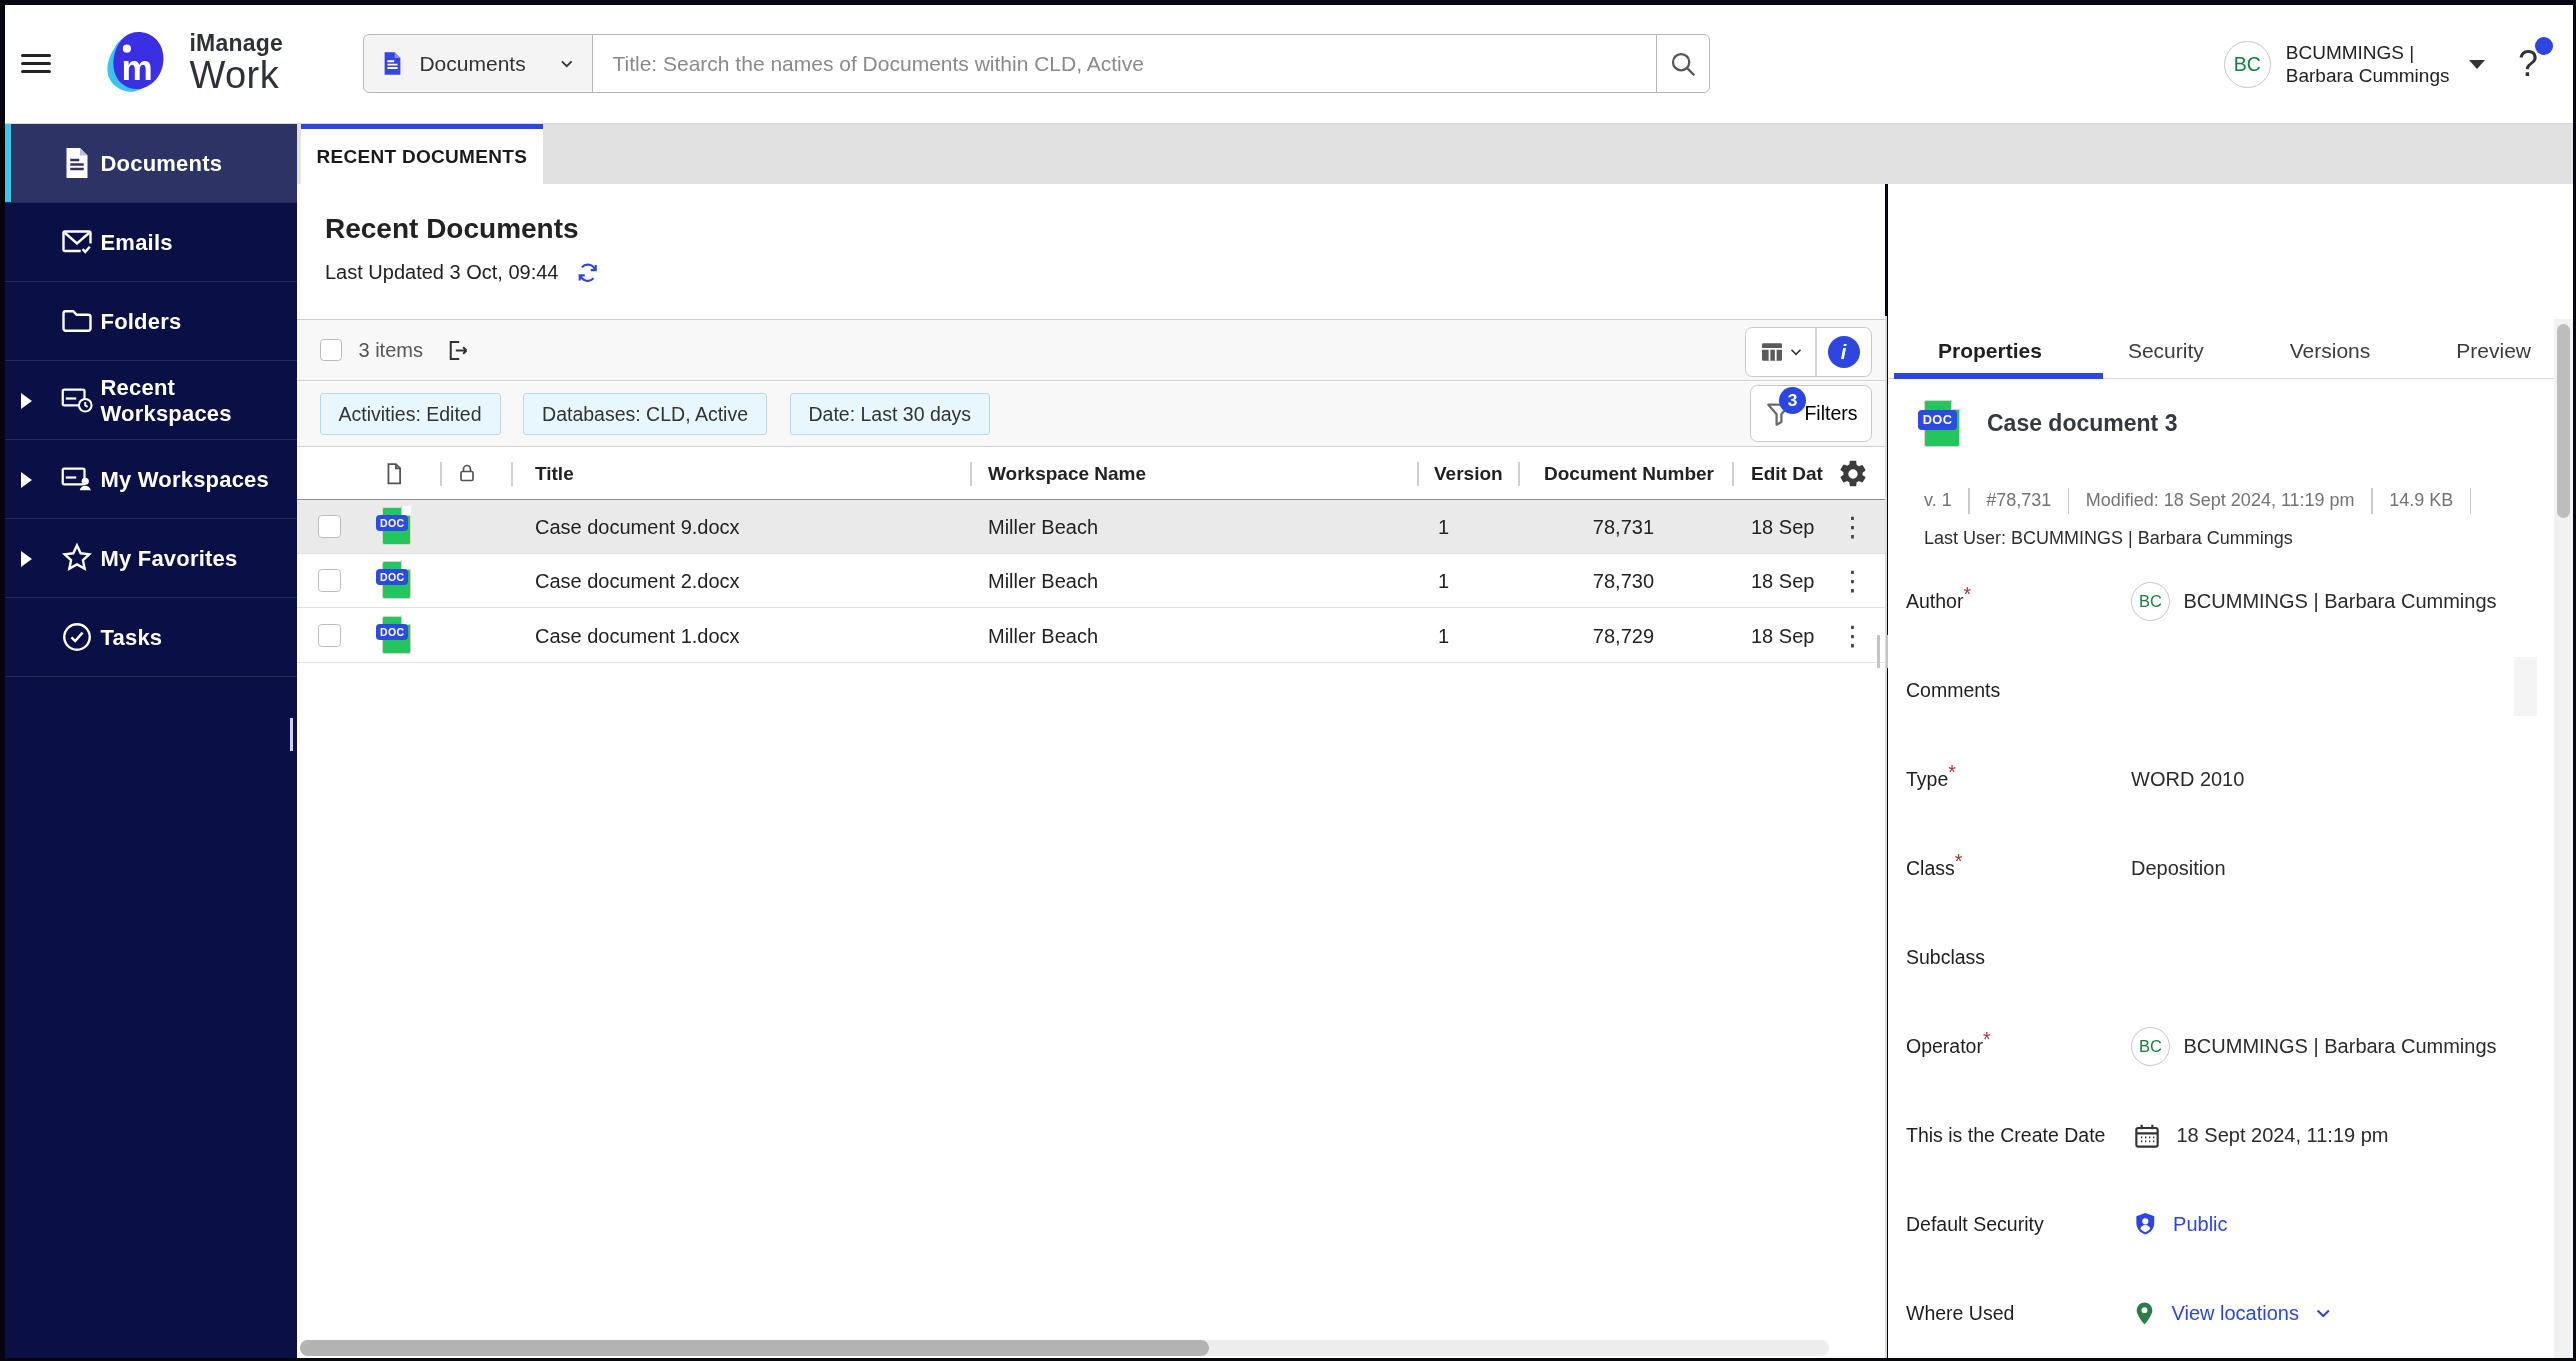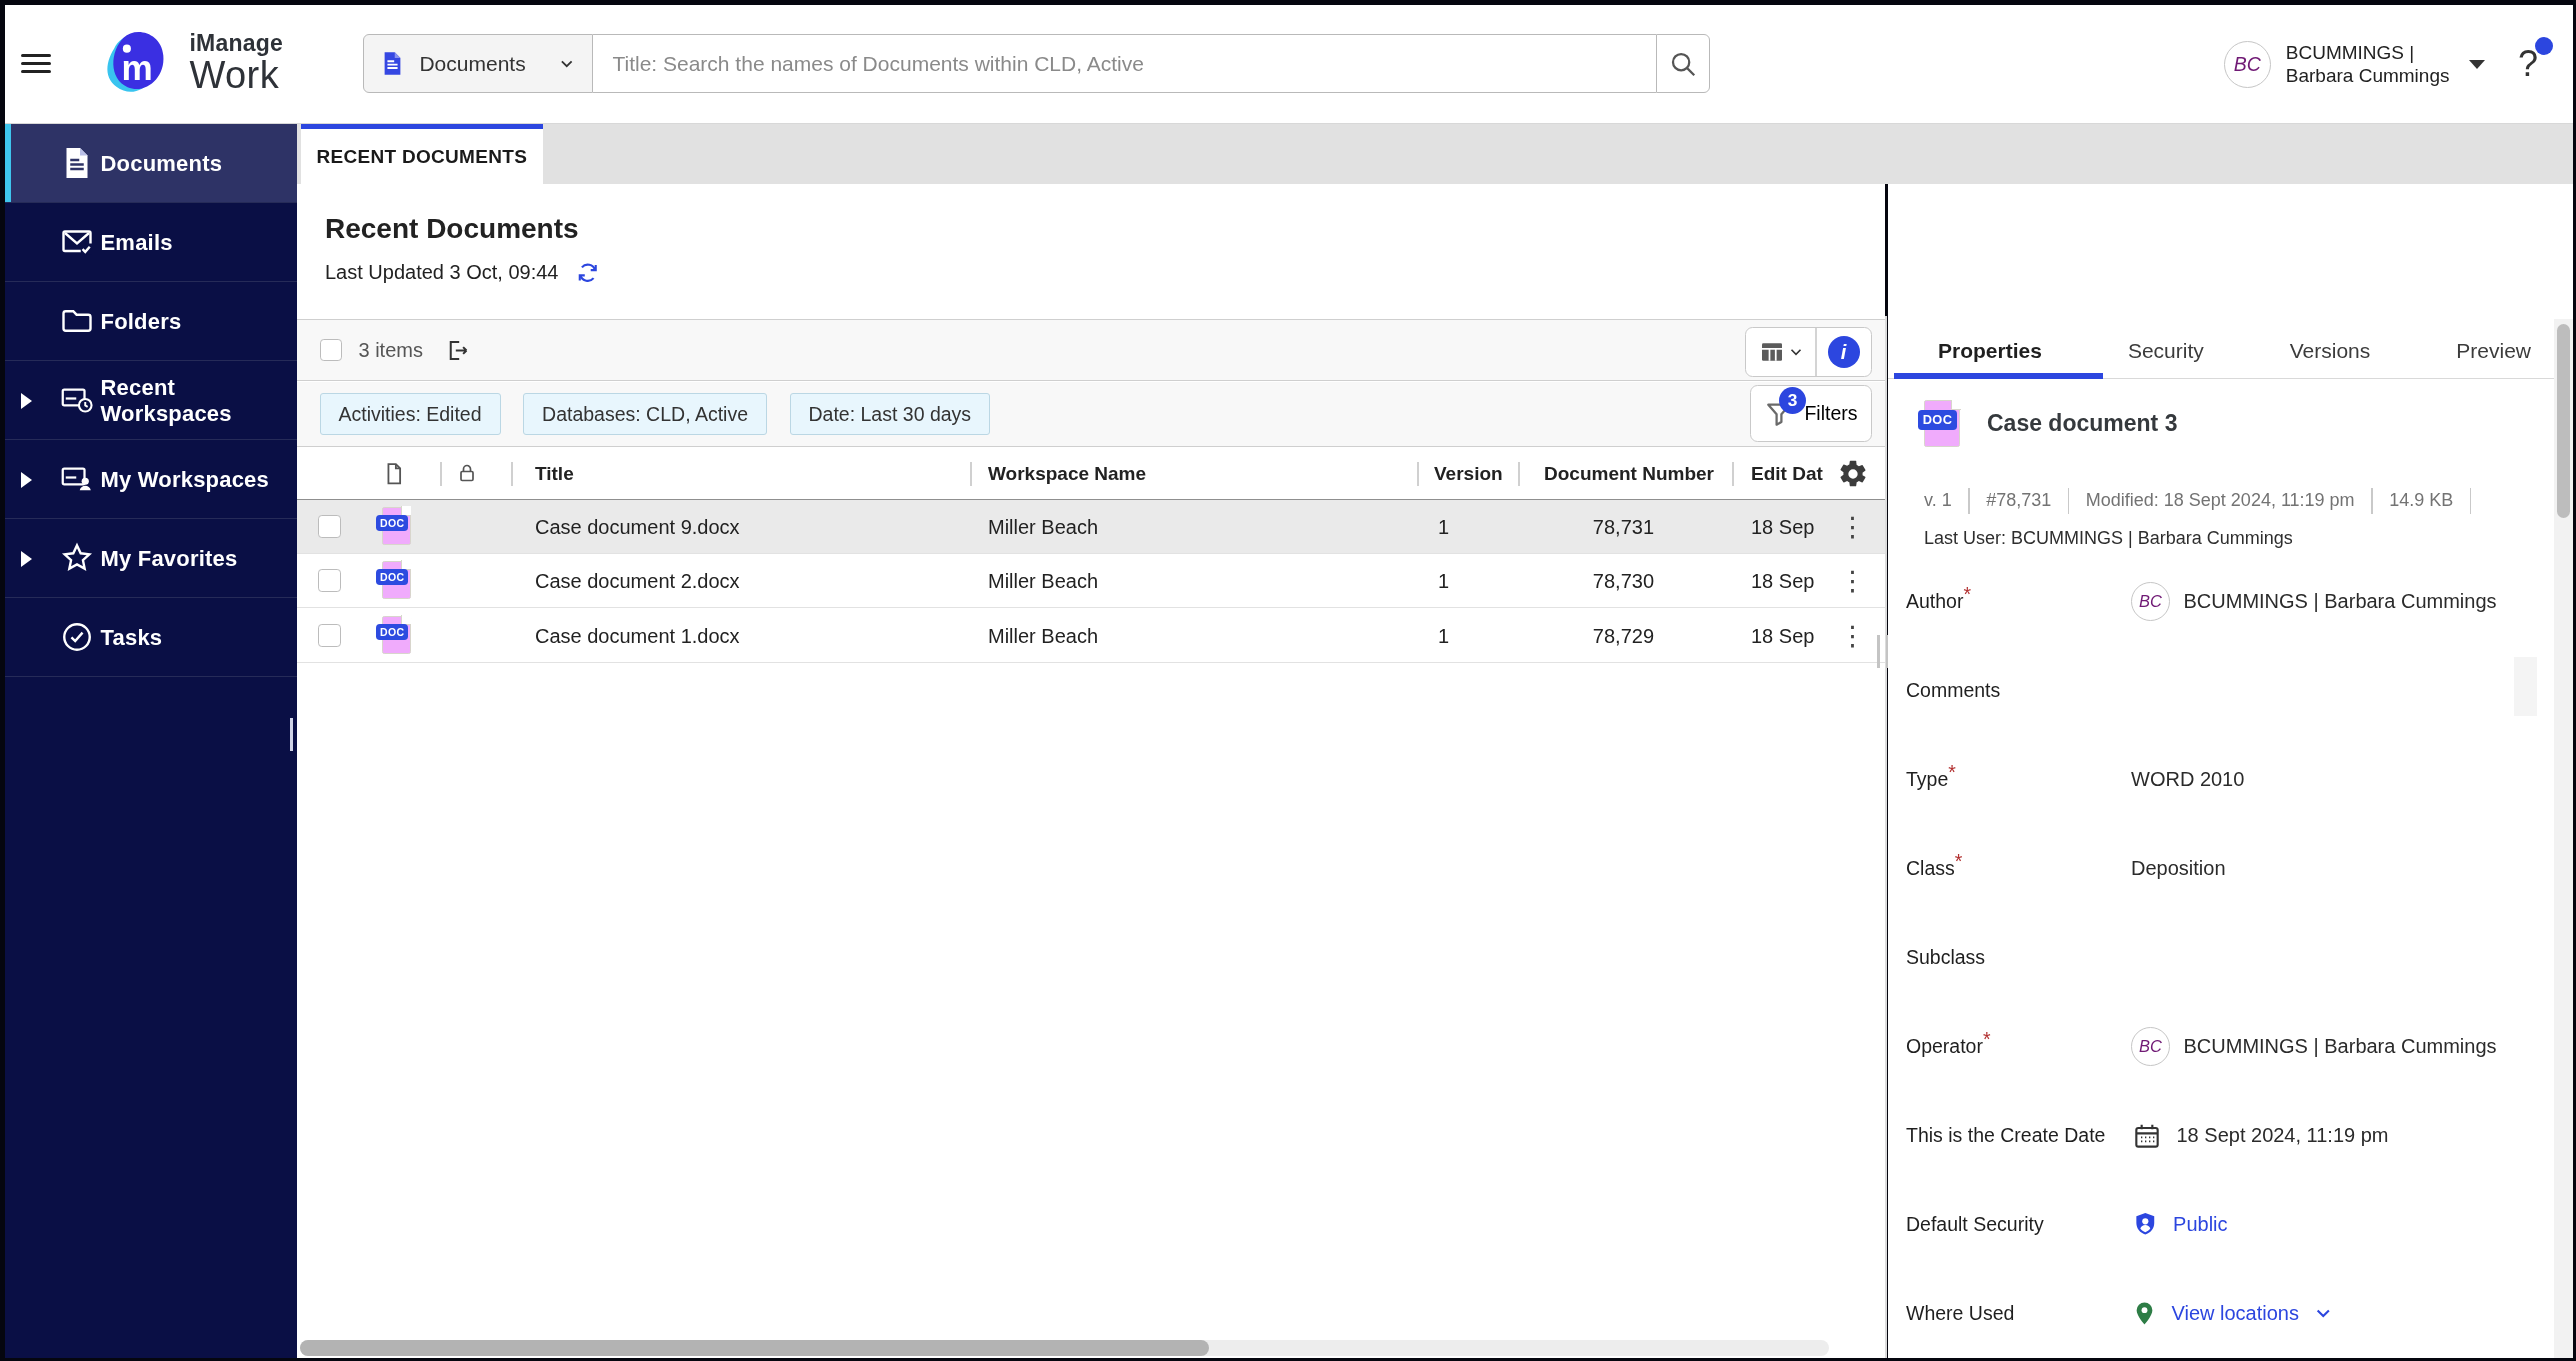--- a/index.html
+++ b/index.html
@@ -25,21 +25,21 @@
   .scopelabel { font-size:21px; color:#333; margin-left:13.5px; flex:1; }
   .searchinput { width:1063px; border:1.5px solid #b9b9b9; border-left:none; border-right:none;
                  font-size:21px; color:#a16207; padding:0 19.5px; outline:none;
                  font-family:"Liberation Sans","DejaVu Sans",sans-serif; }
   .searchinput::placeholder { color:#8a8a8a; }
   .searchbtn { width:54px; border:1.5px solid #b9b9b9; border-radius:0 6px 6px 0; background:#fff;
                display:flex; align-items:center; justify-content:center; cursor:pointer; }
 
   .usercluster { position:absolute; right:19.5px; top:0; height:119px; display:flex; align-items:center; }
   .avatar { width:47px; height:47px; border:1.5px solid #c6c6c6; border-radius:50%; background:#fff;
-            display:flex; align-items:center; justify-content:center; font-size:19.5px; color:#701a75;font-style:italic; }
+            display:flex; align-items:center; justify-content:center; font-size:19.5px; color:#15803d; }
   .username { margin-left:15px; font-size:19px; color:#222; line-height:23px; }
   .caret { margin-left:19.5px; width:0; height:0; border-left:8.3px solid transparent;
            border-right:8.3px solid transparent; border-top:9.8px solid #333; cursor:pointer; }
   .help { position:relative; margin-left:33px; font-size:36px; color:#333; cursor:pointer; padding-right:15px; }
   .helpdot { position:absolute; right:0; top:-6px; width:18px; height:18px; border-radius:50%; background:#2C46DF; }
 
   
   .sidebar { position:absolute; left:4.5px; top:124px; width:292px; bottom:4.5px; background:#0A0F45; }
   .side-item { position:relative; height:79px; border-bottom:0.8px solid #262b58; cursor:pointer; }
   .side-item.active { background:#2E3366; }
@@ -110,21 +110,21 @@
   .gearwrap { position:absolute; left:1540px; top:10.5px; cursor:pointer; }
 
   .trow { position:absolute; left:0; width:100%; height:54px; background:#fff; border-bottom:1.5px solid #e2e2e2; }
   .trow.selected { background:#EAEAEA; }
   .trow .cb { position:absolute; left:21px; top:15px; }
   .trow .docwrap { position:absolute; left:85px; top:6.8px; }
   .tcell { position:absolute; top:0; height:54px; display:flex; align-items:center; font-size:20px; color:#222; }
   .kebab { position:absolute; left:1542px; top:0; height:54px; display:flex; align-items:center;
            font-size:27px; color:#444; cursor:pointer; }
 
-  .docfile { position:relative; width:28.6px; height:38px; background:#f0abfc; border:1.5px solid #D8D5CC; border-radius:2.3px;text-align:right; }
+  .docfile { position:relative; width:28.6px; height:38px; background:#22c55e; border:1.5px solid #D8D5CC; border-radius:2.3px;text-align:right; }
   .docfile::after { content:""; position:absolute; top:-1.5px; right:-1.5px; width:9px; height:9px;
                     background:#fff; border-left:1.5px solid #D8D5CC; border-bottom:1.5px solid #D8D5CC; }
   .docbadge { position:absolute; left:-6.8px; top:6.8px; background:#2D4BE0; color:#fff; font-size:10.5px;
               font-weight:700; padding:2.3px 3.8px; border-radius:3.8px; letter-spacing:0.4px; z-index:2; }
   .docfile.big { width:36px; height:47px; }
   .docfile.big .docbadge { font-size:12.8px; top:9px; padding:2.3px 4.5px; }
 
   .hscroll-track { position:absolute; left:3px; bottom:1.5px; width:1529px; height:16.5px; background:#ededed; border-radius:8.3px; }
   .hscroll-thumb { width:909px; height:16.5px; background:#b3b3b3; border-radius:8.3px; cursor:pointer; }
 

